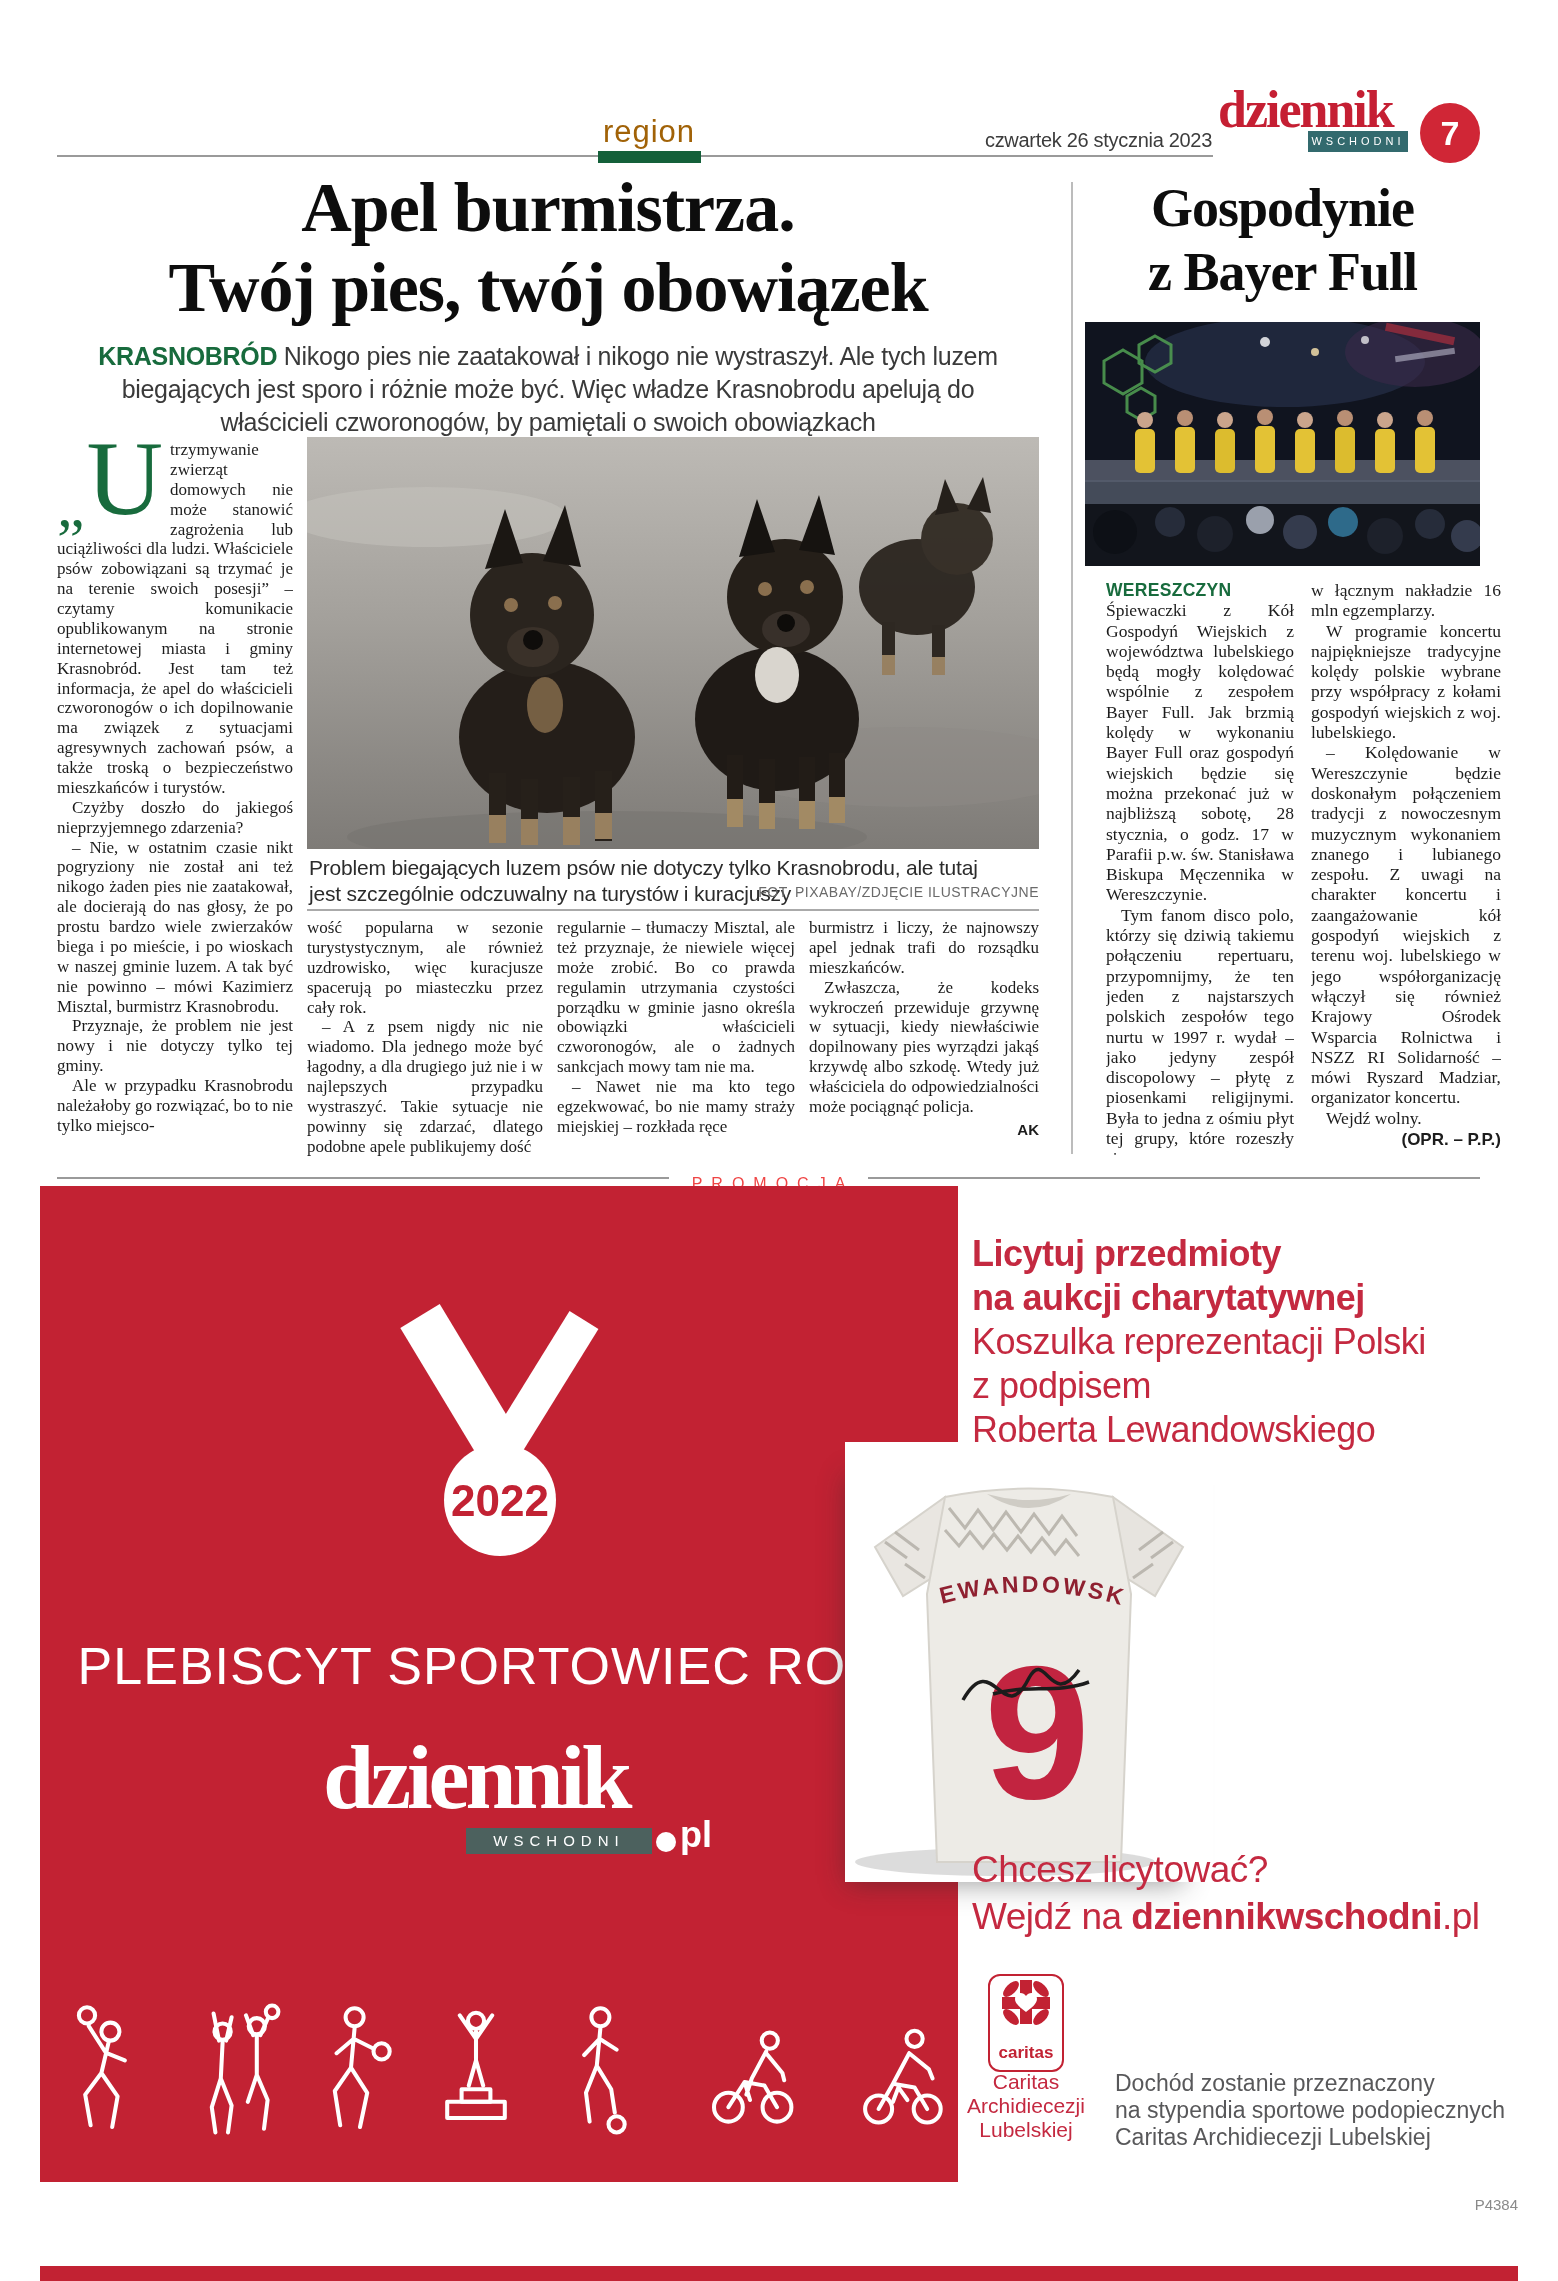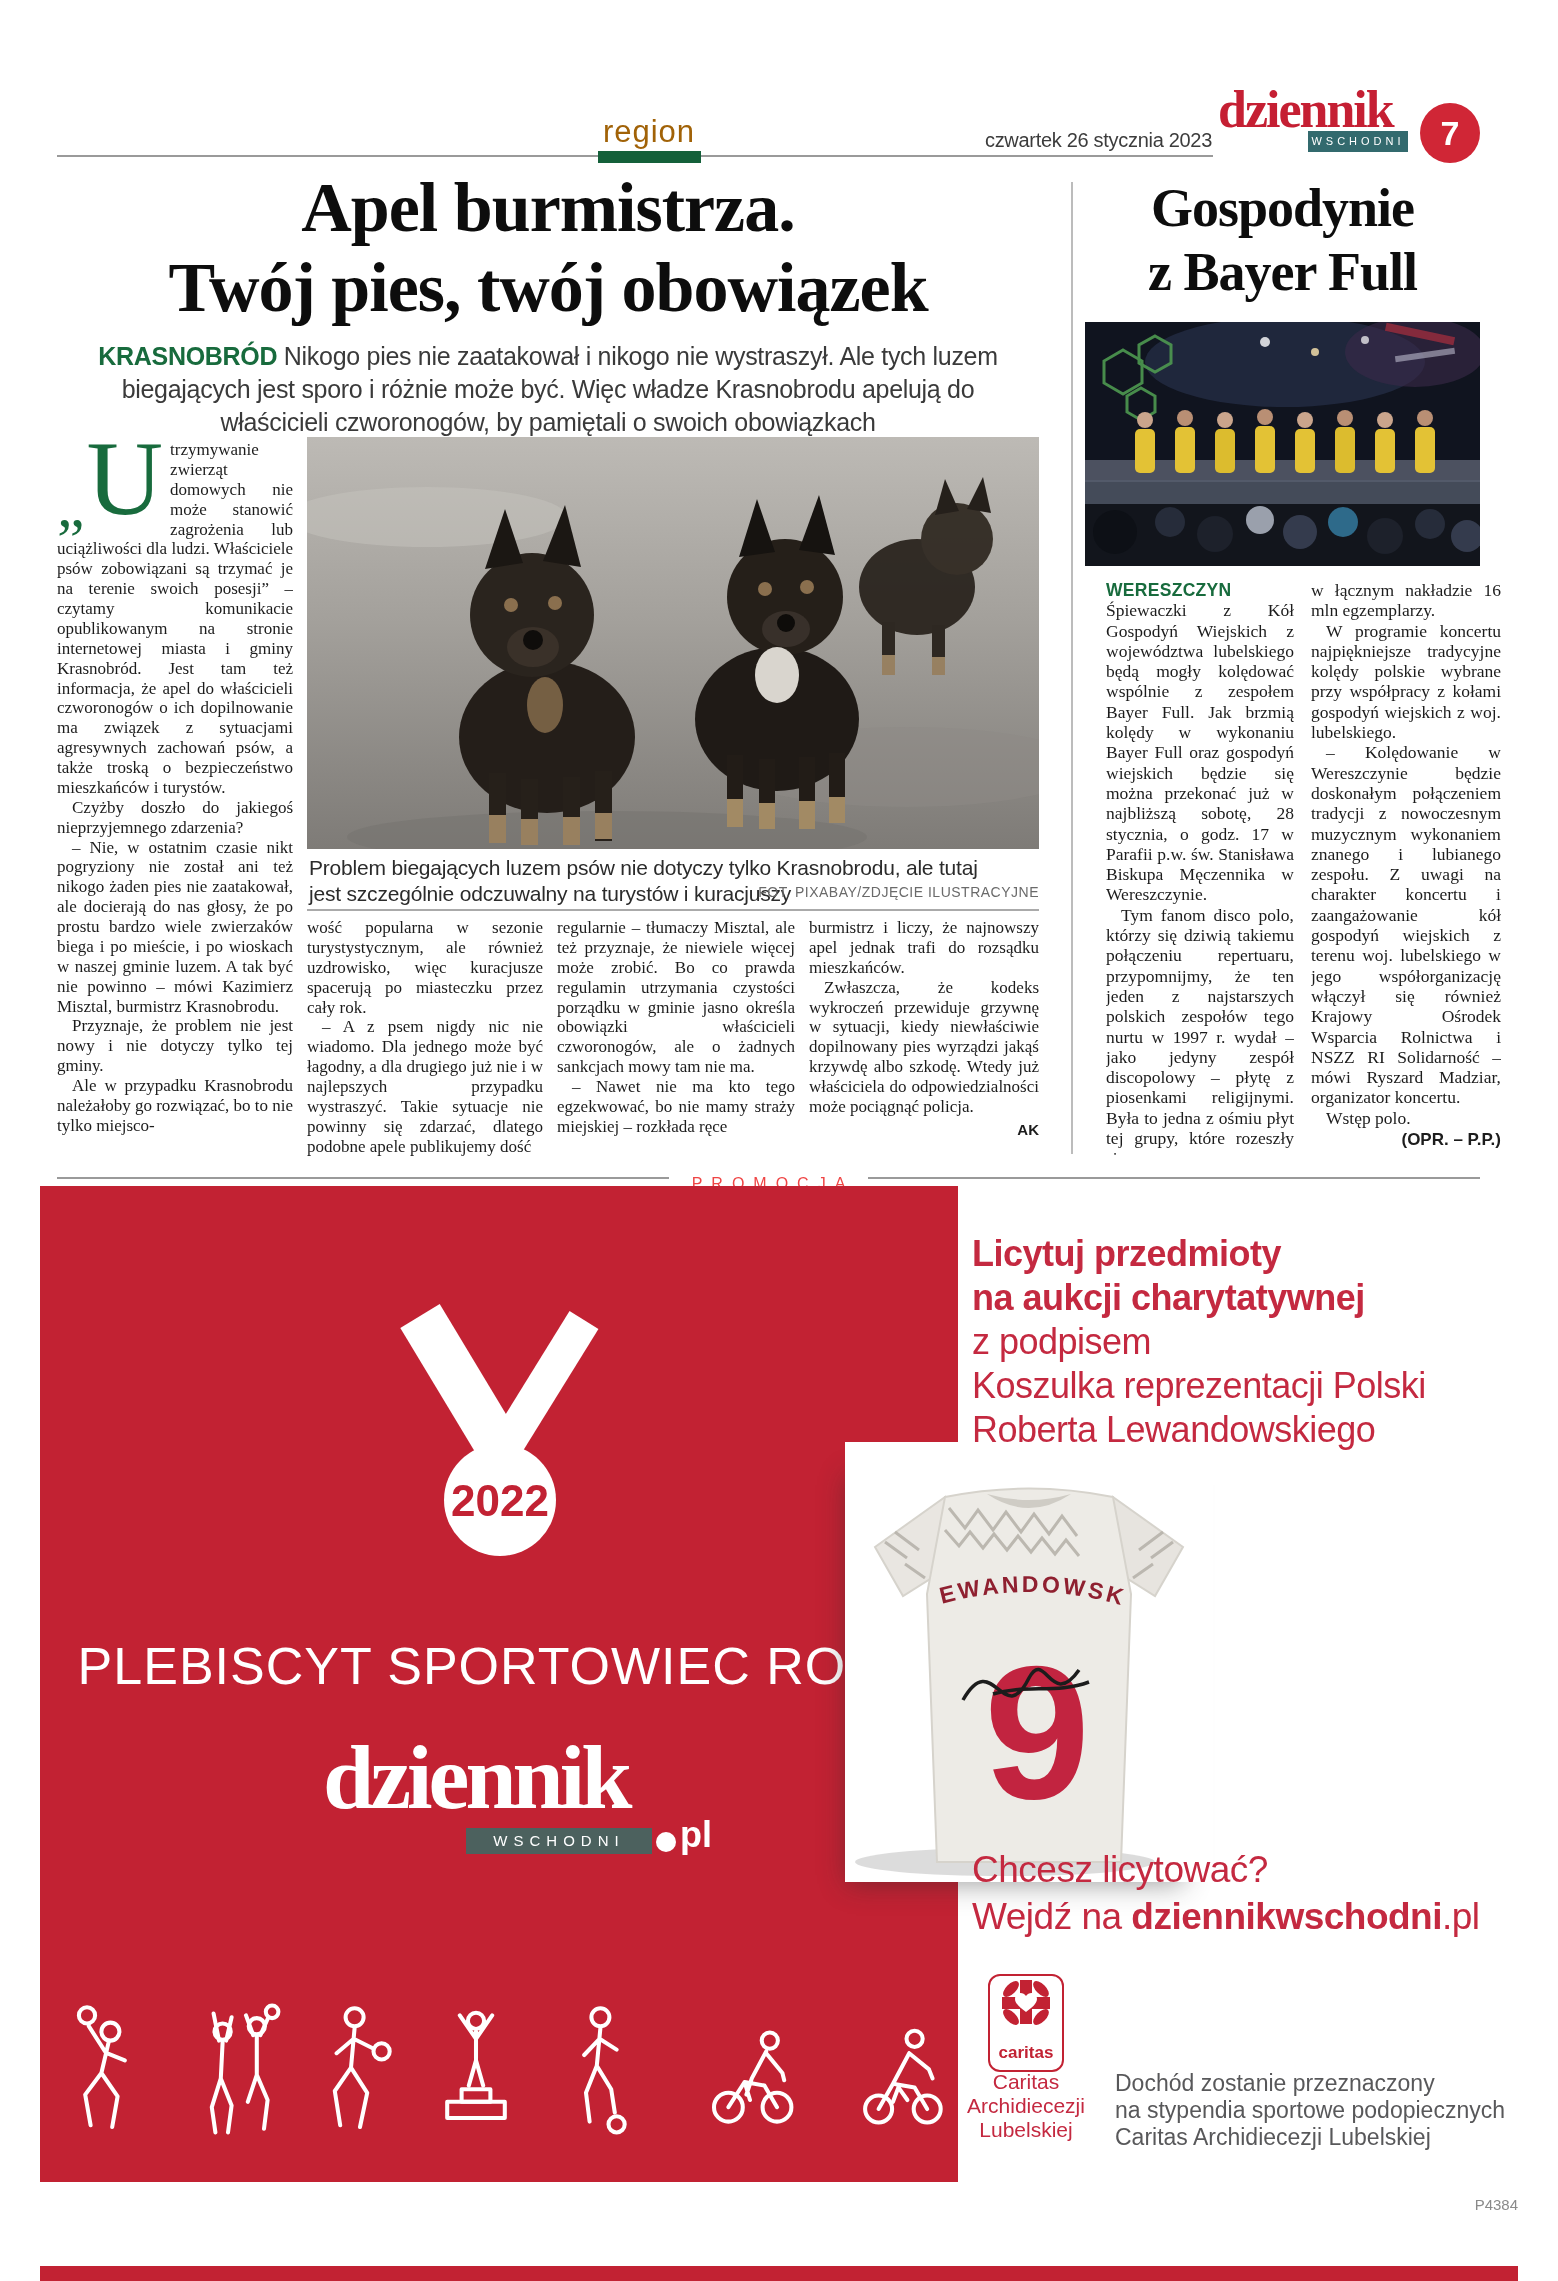--- a/index.html
+++ b/index.html
@@ -295,21 +295,21 @@
     <p class="first">
       <span class="tag-sans">WERESZCZYN</span>
       <span>Śpiewaczki z Kół Gospodyń Wiejskich z województwa lubelskiego będą mogły kolędować wspólnie z zespołem Bayer Full. Jak brzmią kolędy w wykonaniu Bayer Full oraz gospodyń wiejskich będzie się można przekonać już w najbliższą sobotę, 28 stycznia, o godz. 17 w Parafii p.w. św. Stanisława Biskupa Męczennika w Wereszczynie.</span>
     </p>
     <p>Tym fanom disco polo, którzy się dziwią takiemu połączeniu repertuaru, przypomnijmy, że ten jeden z najstarszych polskich zespołów tego nurtu w 1997 r. wydał – jako jedyny zespół discopolowy – płytę z piosenkami religijnymi. Była to jedna z ośmiu płyt tej grupy, które rozeszły się</p>
   </div>
   <div class="abs bodycol sidecol scol2">
     <p class="first">w łącznym nakładzie 16 mln egzemplarzy.</p>
     <p>W programie koncertu najpiękniejsze tradycyjne kolędy polskie wybrane przy współpracy z kołami gospodyń wiejskich z woj. lubelskiego.</p>
     <p>– Kolędowanie w Wereszczynie będzie doskonałym połączeniem tradycji z nowoczesnym muzycznym wykonaniem znanego i lubianego zespołu. Z uwagi na charakter koncertu i zaangażowanie kół gospodyń wiejskich z terenu woj. lubelskiego w jego współorganizację włączył się również Krajowy Ośrodek Wsparcia Rolnictwa i NSZZ RI Solidarność – mówi Ryszard Madziar, organizator koncertu.</p>
-    <p>Wstęp polo.</p>
+    <p>Wejdź wolny.</p>
     <p class="byline-side">(OPR. – P.P.)</p>
   </div>
 
   <div class="abs promo-divider">
     <span class="dline"></span>
     <span class="dlabel">PROMOCJA</span>
     <span class="dline"></span>
   </div>
 
   <div class="abs red-panel">
@@ -363,22 +363,22 @@
       <circle cx="24" cy="120" r="15"></circle>
         <circle cx="78" cy="120" r="15"></circle>
         <circle cx="64" cy="42" r="9"></circle>
       <path d="M24,120 L40,92 L64,96 L78,120 M40,92 L58,58 M58,58 L80,76 L84,86 M46,96 L40,112 M46,96 L56,110"></path>
     </svg>
   </div>
 
   <div class="abs auction-head">
     <div class="b">Licytuj przedmioty</div>
     <div class="b">na aukcji charytatywnej</div>
+    <div>Koszulka reprezentacji Polski</div>
     <div>z podpisem</div>
-    <div>Koszulka reprezentacji Polski</div>
     <div>Roberta Lewandowskiego</div>
   </div>
 
   <div class="abs jersey-block">
     <svg width="368" height="440" viewBox="0 0 368 440">
       <defs>
           <path id="namearc" d="M 96,162 Q 184,138 272,162"></path>
         </defs>
       <ellipse cx="160" cy="420" rx="150" ry="14" fill="rgba(60,60,60,0.18)"></ellipse>
       <path d="M100,55 L30,105 L58,154 L112,120 Z" fill="#e9e6e1" stroke="#d6d3cc" stroke-width="2"></path>

